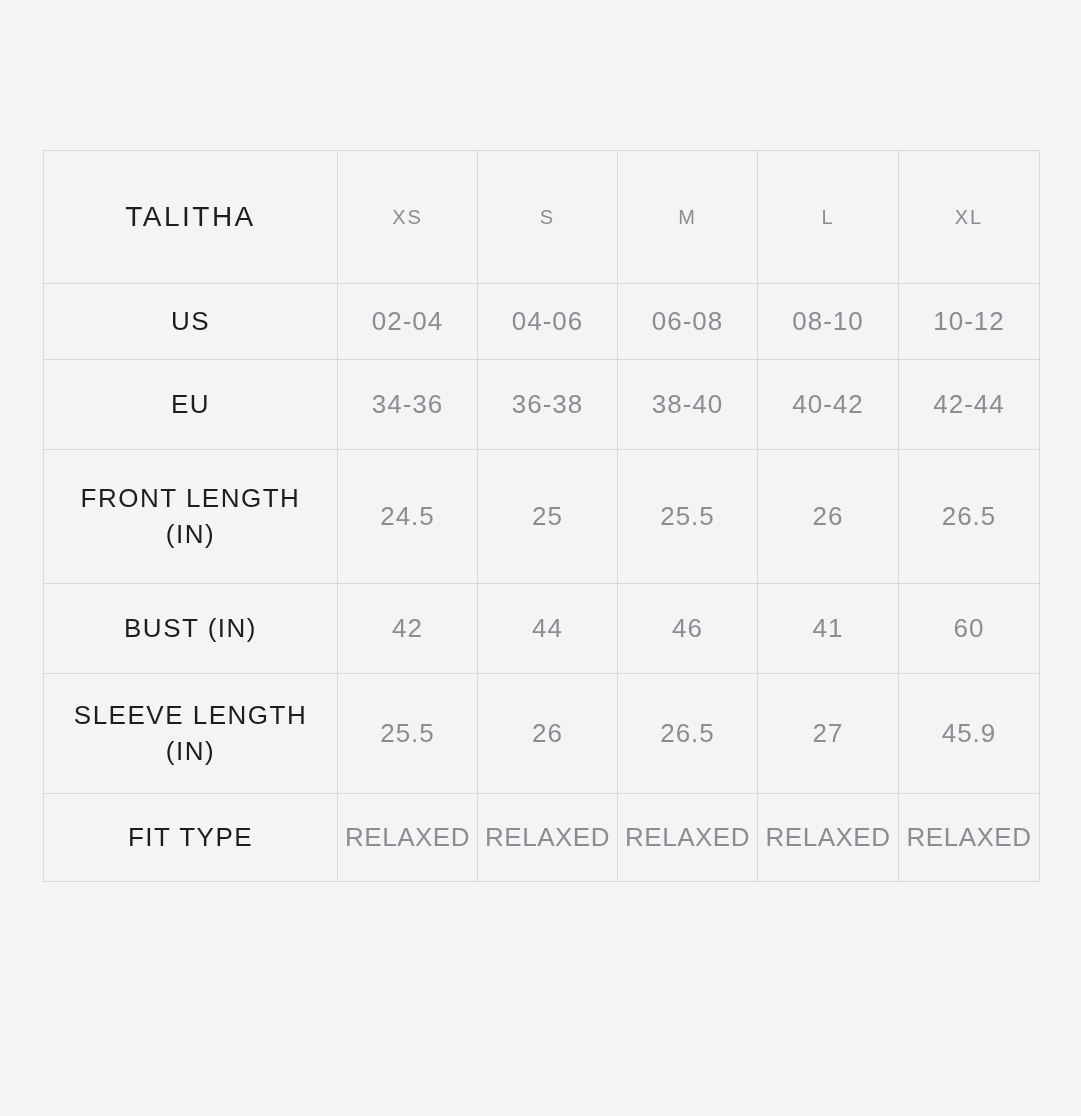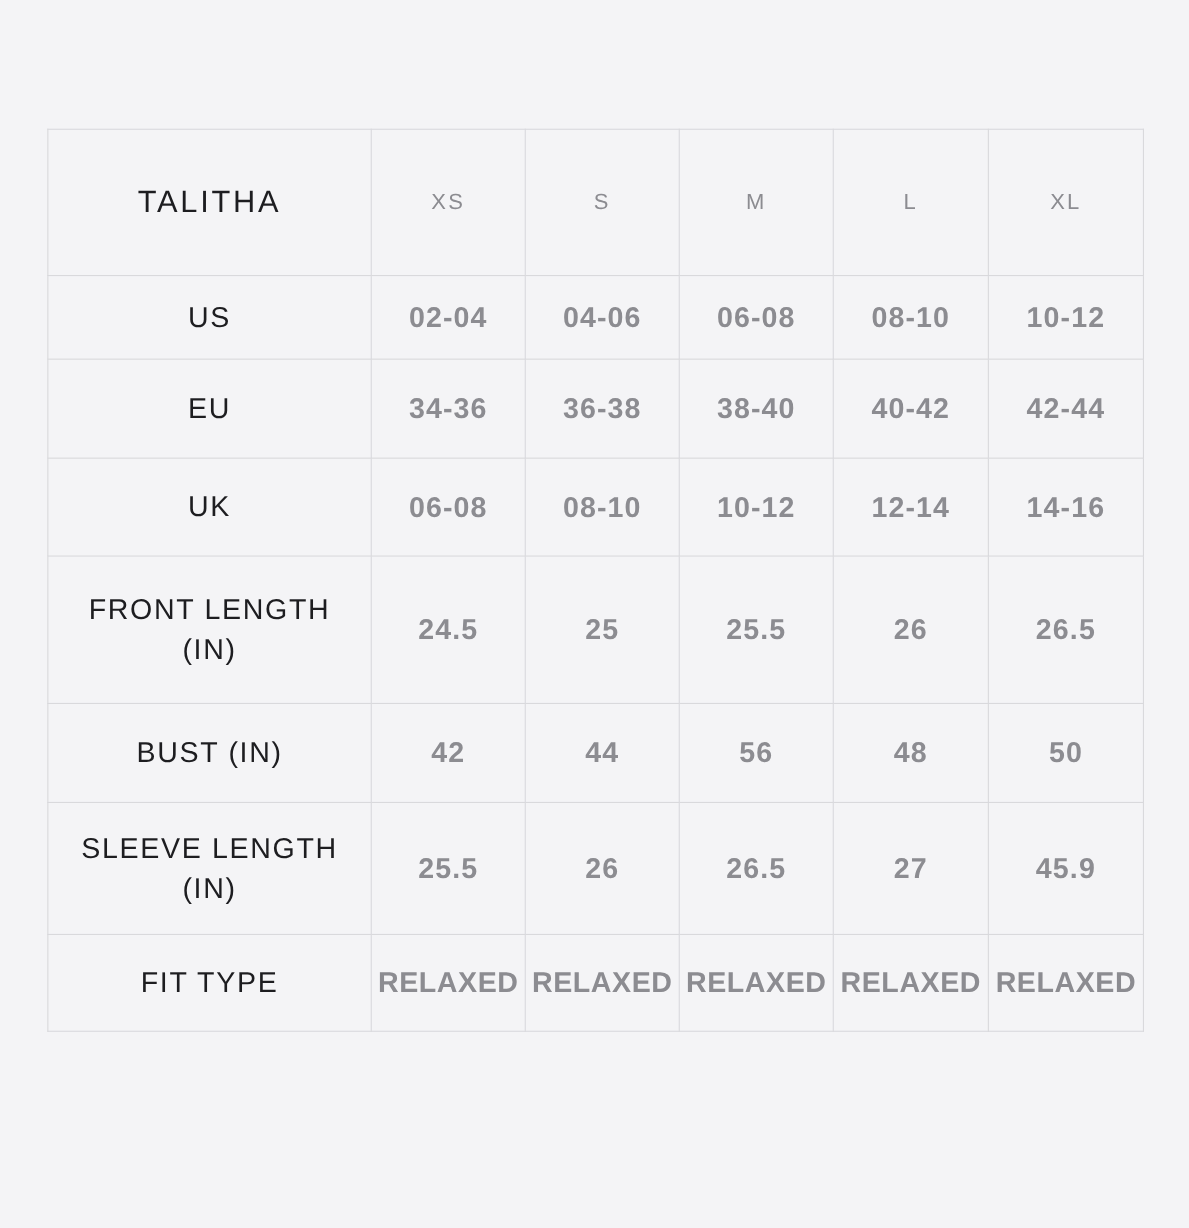--- a/index.html
+++ b/index.html
@@ -7,21 +7,21 @@
     padding: 0;
     width: 1081px;
     height: 1116px;
     background: #f4f4f6;
     font-family: "Liberation Sans", sans-serif;
     -webkit-font-smoothing: antialiased;
   }
   .chart-wrap {
     position: absolute;
     left: 43px;
-    top: 117px;
+    top: 150px;
   }
   table.size-chart {
     border-collapse: collapse;
     table-layout: fixed;
     width: 996px;
     background: #f4f4f6;
   }
   table.size-chart td {
     border: 1px solid #d9d9dc;
     text-align: center;
@@ -58,21 +58,21 @@
     letter-spacing: 1.5px;
     color: #1d1d20;
     line-height: 1.38;
   }
   .row-label span {
     display: inline-block;
     max-width: 240px;
   }
   .cell-value {
     font-size: 26px;
-    font-weight: 700;
+    font-weight: 400;
     letter-spacing: 1px;
     color: #8c8c91;
     white-space: nowrap;
   }
   tr.r-fit .cell-value {
     letter-spacing: 0.5px;
     text-align: center;
   }
 </style>
 </head>
@@ -109,45 +109,37 @@
 
       <tr class="r-eu">
         <td class="row-label"><span>EU</span></td>
         <td class="cell-value">34-36</td>
         <td class="cell-value">36-38</td>
         <td class="cell-value">38-40</td>
         <td class="cell-value">40-42</td>
         <td class="cell-value">42-44</td>
       </tr>
 
-      <tr class="r-uk">
-        <td class="row-label"><span>UK</span></td>
-        <td class="cell-value">06-08</td>
-        <td class="cell-value">08-10</td>
-        <td class="cell-value">10-12</td>
-        <td class="cell-value">12-14</td>
-        <td class="cell-value">14-16</td>
-      </tr>
 
       <tr class="r-front">
         <td class="row-label"><span>FRONT LENGTH (IN)</span></td>
         <td class="cell-value">24.5</td>
         <td class="cell-value">25</td>
         <td class="cell-value">25.5</td>
         <td class="cell-value">26</td>
         <td class="cell-value">26.5</td>
       </tr>
 
       <tr class="r-bust">
         <td class="row-label"><span>BUST (IN)</span></td>
         <td class="cell-value">42</td>
         <td class="cell-value">44</td>
-        <td class="cell-value">56</td>
-        <td class="cell-value">48</td>
-        <td class="cell-value">50</td>
+        <td class="cell-value">46</td>
+        <td class="cell-value">41</td>
+        <td class="cell-value">60</td>
       </tr>
 
       <tr class="r-sleeve">
         <td class="row-label"><span>SLEEVE LENGTH (IN)</span></td>
         <td class="cell-value">25.5</td>
         <td class="cell-value">26</td>
         <td class="cell-value">26.5</td>
         <td class="cell-value">27</td>
         <td class="cell-value">45.9</td>
       </tr>

